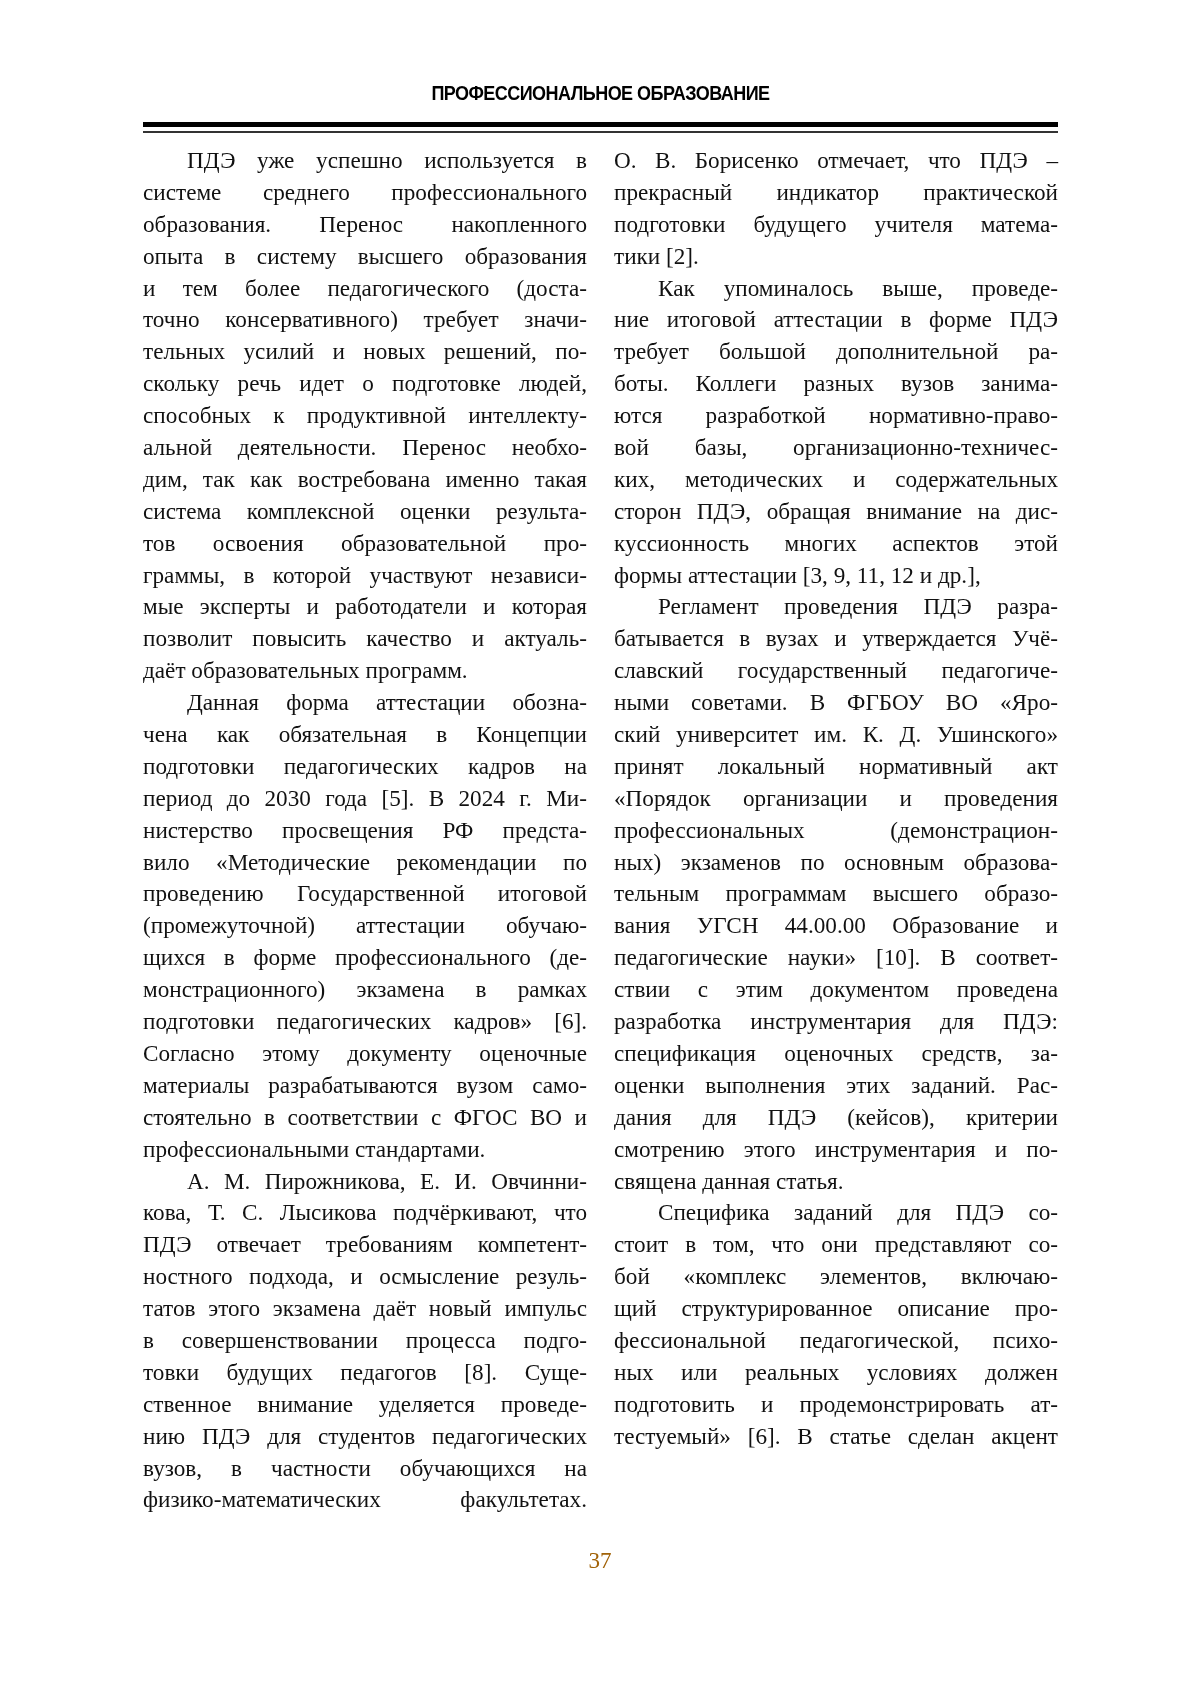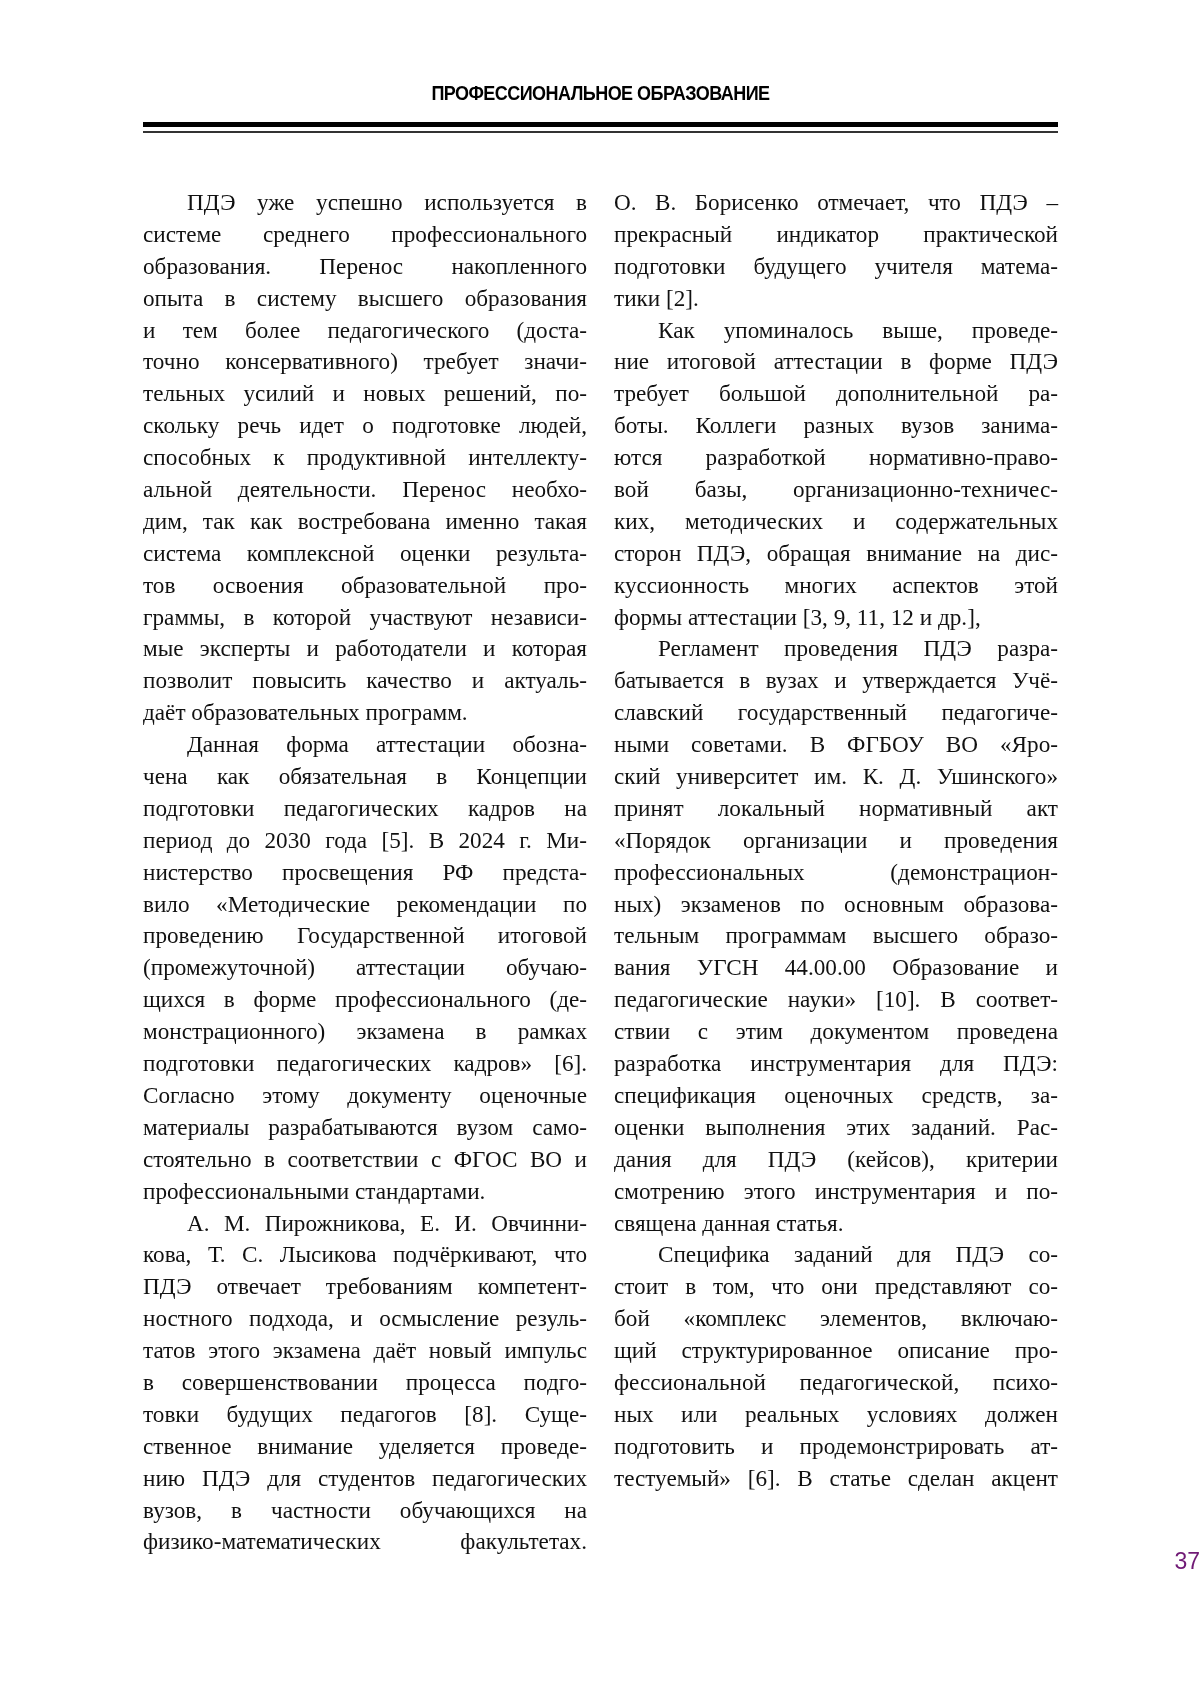--- a/index.html
+++ b/index.html
@@ -45,21 +45,20 @@
       background: #333;
     }
     .column {
       position: absolute;
       top: 145px;
       width: 444px;
       font-family: "Liberation Serif", serif;
       font-size: 23.2px;
       line-height: 31.9px;
       color: #111;
-      margin-top: 42px;
     }
     .col-left { left: 143px; }
     .col-right { left: 614px; }
     .line {
       display: block;
       white-space: nowrap;
       text-align: justify;
       text-align-last: justify;
       height: 31.9px;
     }
@@ -67,24 +66,24 @@
       text-align-last: left;
     }
     .line.indent {
       padding-left: 44px;
     }
     .page-number {
       position: absolute;
       left: 0;
       width: 1200px;
       top: 1548px;
-      text-align: right;
-      font-family: Liberation Sans, sans-serif;
+      text-align: center;
+      font-family: Liberation Serif, serif;
       font-size: 23px;
-      color: #701a75;
+      color: #a16207;
     }
   </style>
 </head>
 <body>
 
 <div class="running-head">ПРОФЕССИОНАЛЬНОЕ ОБРАЗОВАНИЕ</div>
 <div class="rule-thick"></div>
 <div class="rule-thin"></div>
 
 <div class="column col-left">

